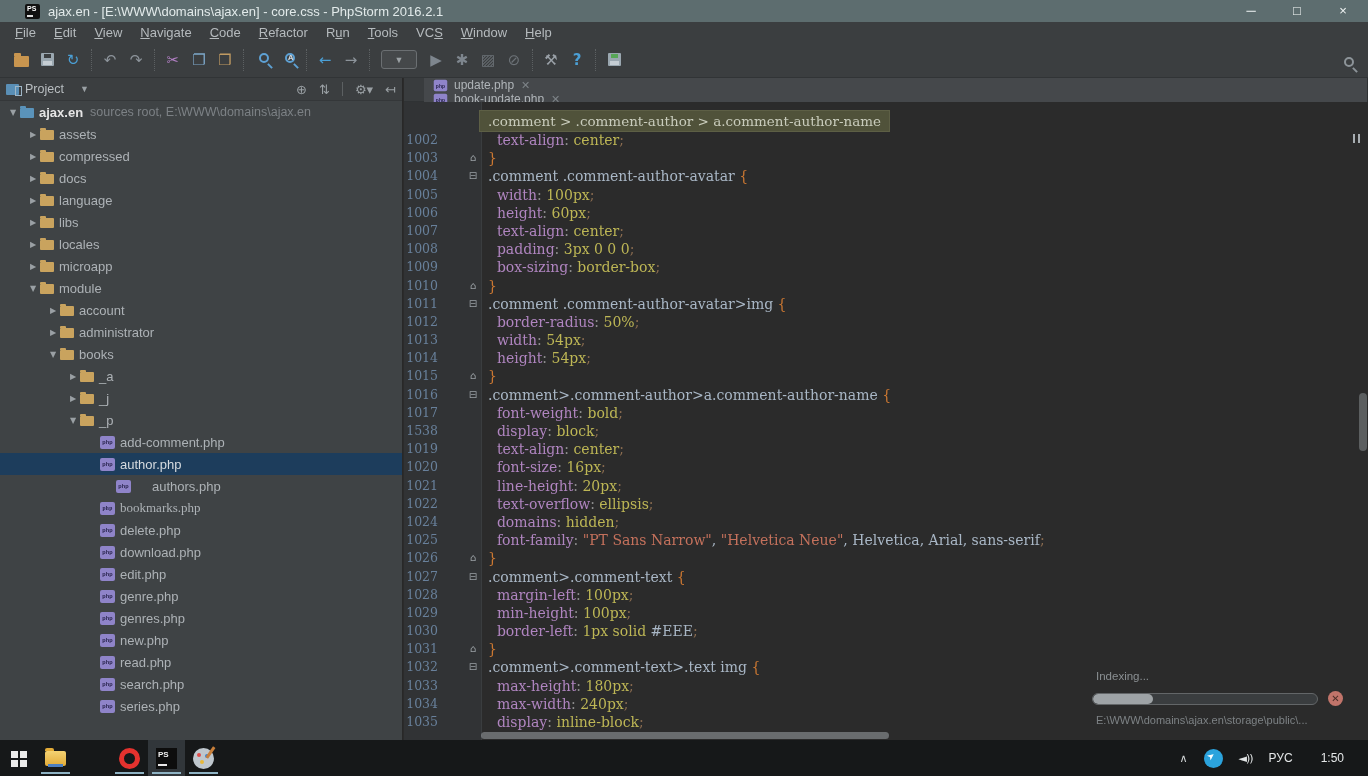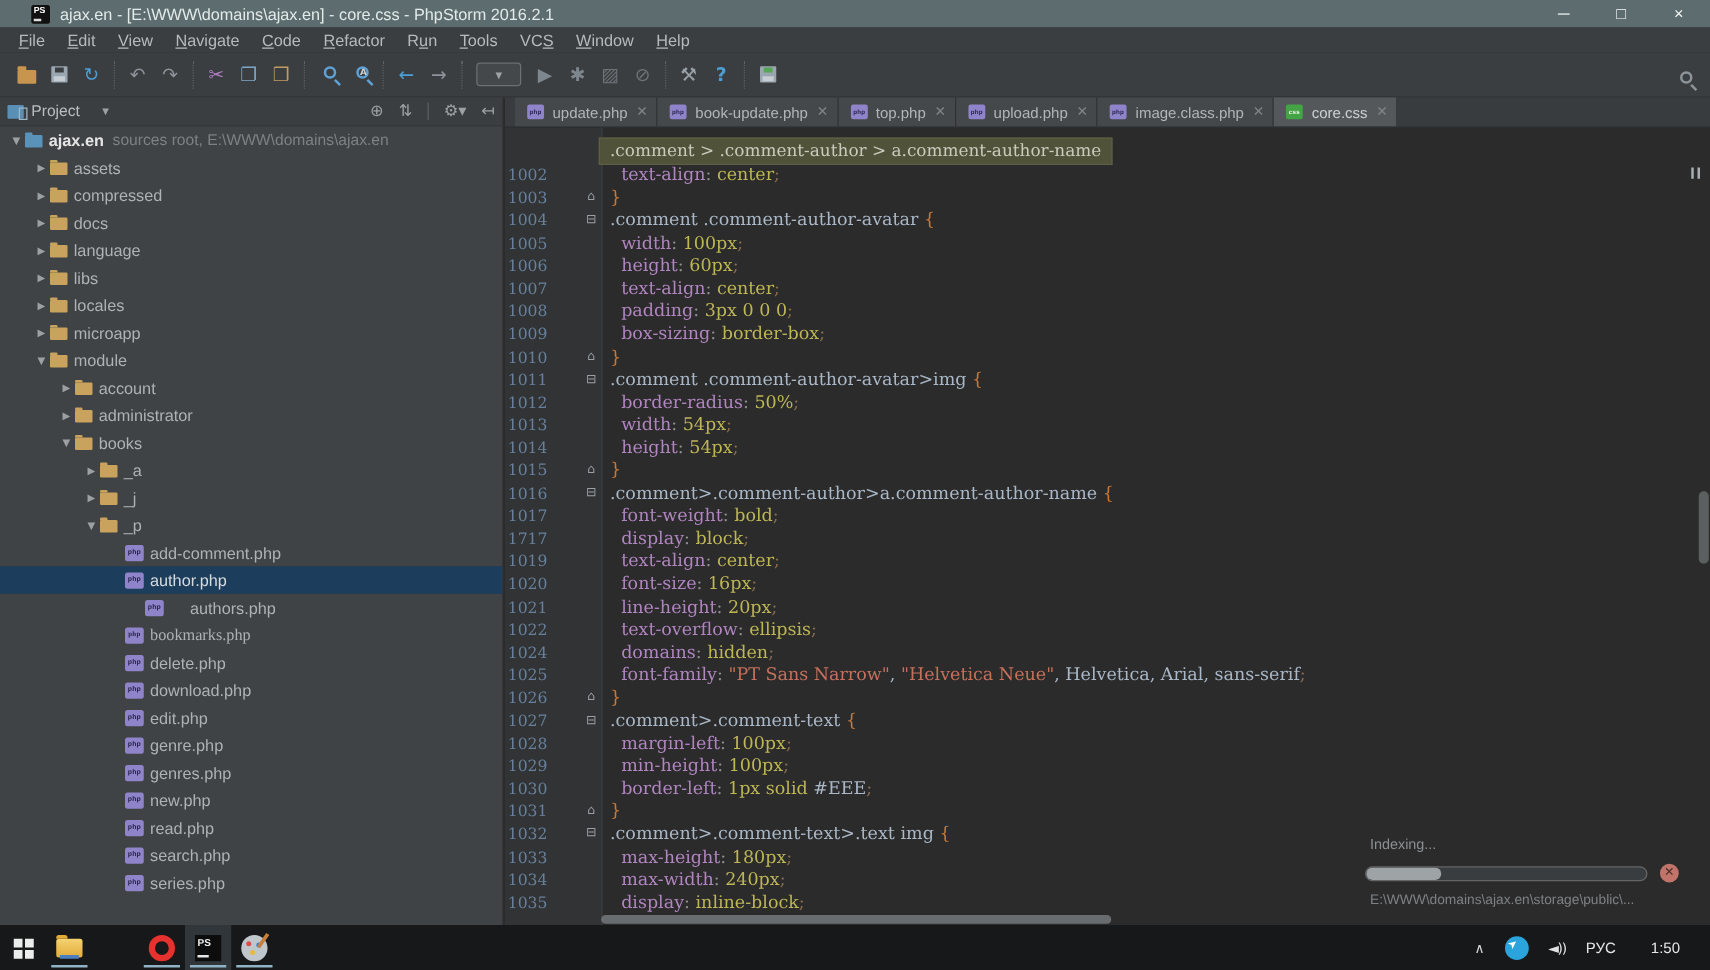--- a/index.html
+++ b/index.html
@@ -67,21 +67,21 @@
   .tr-folder.root { background:#5a93ba; }
   .tr-folder.root::before { background:#5a93ba; }
   .badge { width:15px; height:13px; border-radius:2px; color:#fff; font-size:5.5px; font-weight:bold;
     display:flex; align-items:center; justify-content:center; flex:none; margin-right:5px; letter-spacing:.2px; }
   .badge.php { background:#8f84c9; color:#26224a; }
   .badge.css { background:#44a344; color:#eaf5ea; }
   .tr-label b { color:#e5e5e5; }
   .tr-suffix { color:#7c8185; font-size:12.5px; margin-left:7px; }
   
   #tabbar { position:absolute; top:78px; left:404px; right:0; height:24px; background:#393c3e;
-    display:flex; align-items:stretch; padding-left:8px; border-bottom:1px solid #2f3234; }
+    display:flex; align-items:stretch; padding-left:20px; border-bottom:1px solid #2f3234;flex-direction:column; }
   .tab { display:flex; align-items:center; background:#45484b; border-right:1px solid #2e3133;
     padding:0 7px 0 9px; font-size:12px; color:#b0b5b9; }
   .tab.active { background:#54585b; color:#ccd1d4; }
   .tab .badge { margin-right:6px; transform:scale(.9); }
   .tab-close { color:#7e8488; font-size:11px; margin-left:7px; }
   
   #editor { position:absolute; top:102px; left:404px; right:0; bottom:36px; background:#2b2b2b; overflow:hidden; }
   #gutter-strip { position:absolute; top:0; left:0; width:78px; height:100%; background:#313335; border-right:1px solid #3a3d3f; }
   #code-lines { position:absolute; top:29px; left:0; right:0;
     font-family:"DejaVu Serif","Liberation Serif",serif; font-size:14px; line-height:18.2px; }
@@ -465,21 +465,21 @@
         </div>
         <div class="line">
           <span class="gutter">1016<span class="fold">⊟</span></span>
           <span class="text"><span class="tk-sel">.comment&gt;.comment-author&gt;a.comment-author-name </span><span class="tk-b">{</span></span>
         </div>
         <div class="line">
           <span class="gutter">1017</span>
           <span class="text"><span class="tk-t">  </span><span class="tk-p">font-weight</span><span class="tk-c">: </span><span class="tk-v">bold</span><span class="tk-s">;</span></span>
         </div>
         <div class="line">
-          <span class="gutter">1717</span>
+          <span class="gutter">1538</span>
           <span class="text"><span class="tk-t">  </span><span class="tk-p">display</span><span class="tk-c">: </span><span class="tk-v">block</span><span class="tk-s">;</span></span>
         </div>
         <div class="line">
           <span class="gutter">1019</span>
           <span class="text"><span class="tk-t">  </span><span class="tk-p">text-align</span><span class="tk-c">: </span><span class="tk-v">center</span><span class="tk-s">;</span></span>
         </div>
         <div class="line">
           <span class="gutter">1020</span>
           <span class="text"><span class="tk-t">  </span><span class="tk-p">font-size</span><span class="tk-c">: </span><span class="tk-v">16px</span><span class="tk-s">;</span></span>
         </div>

